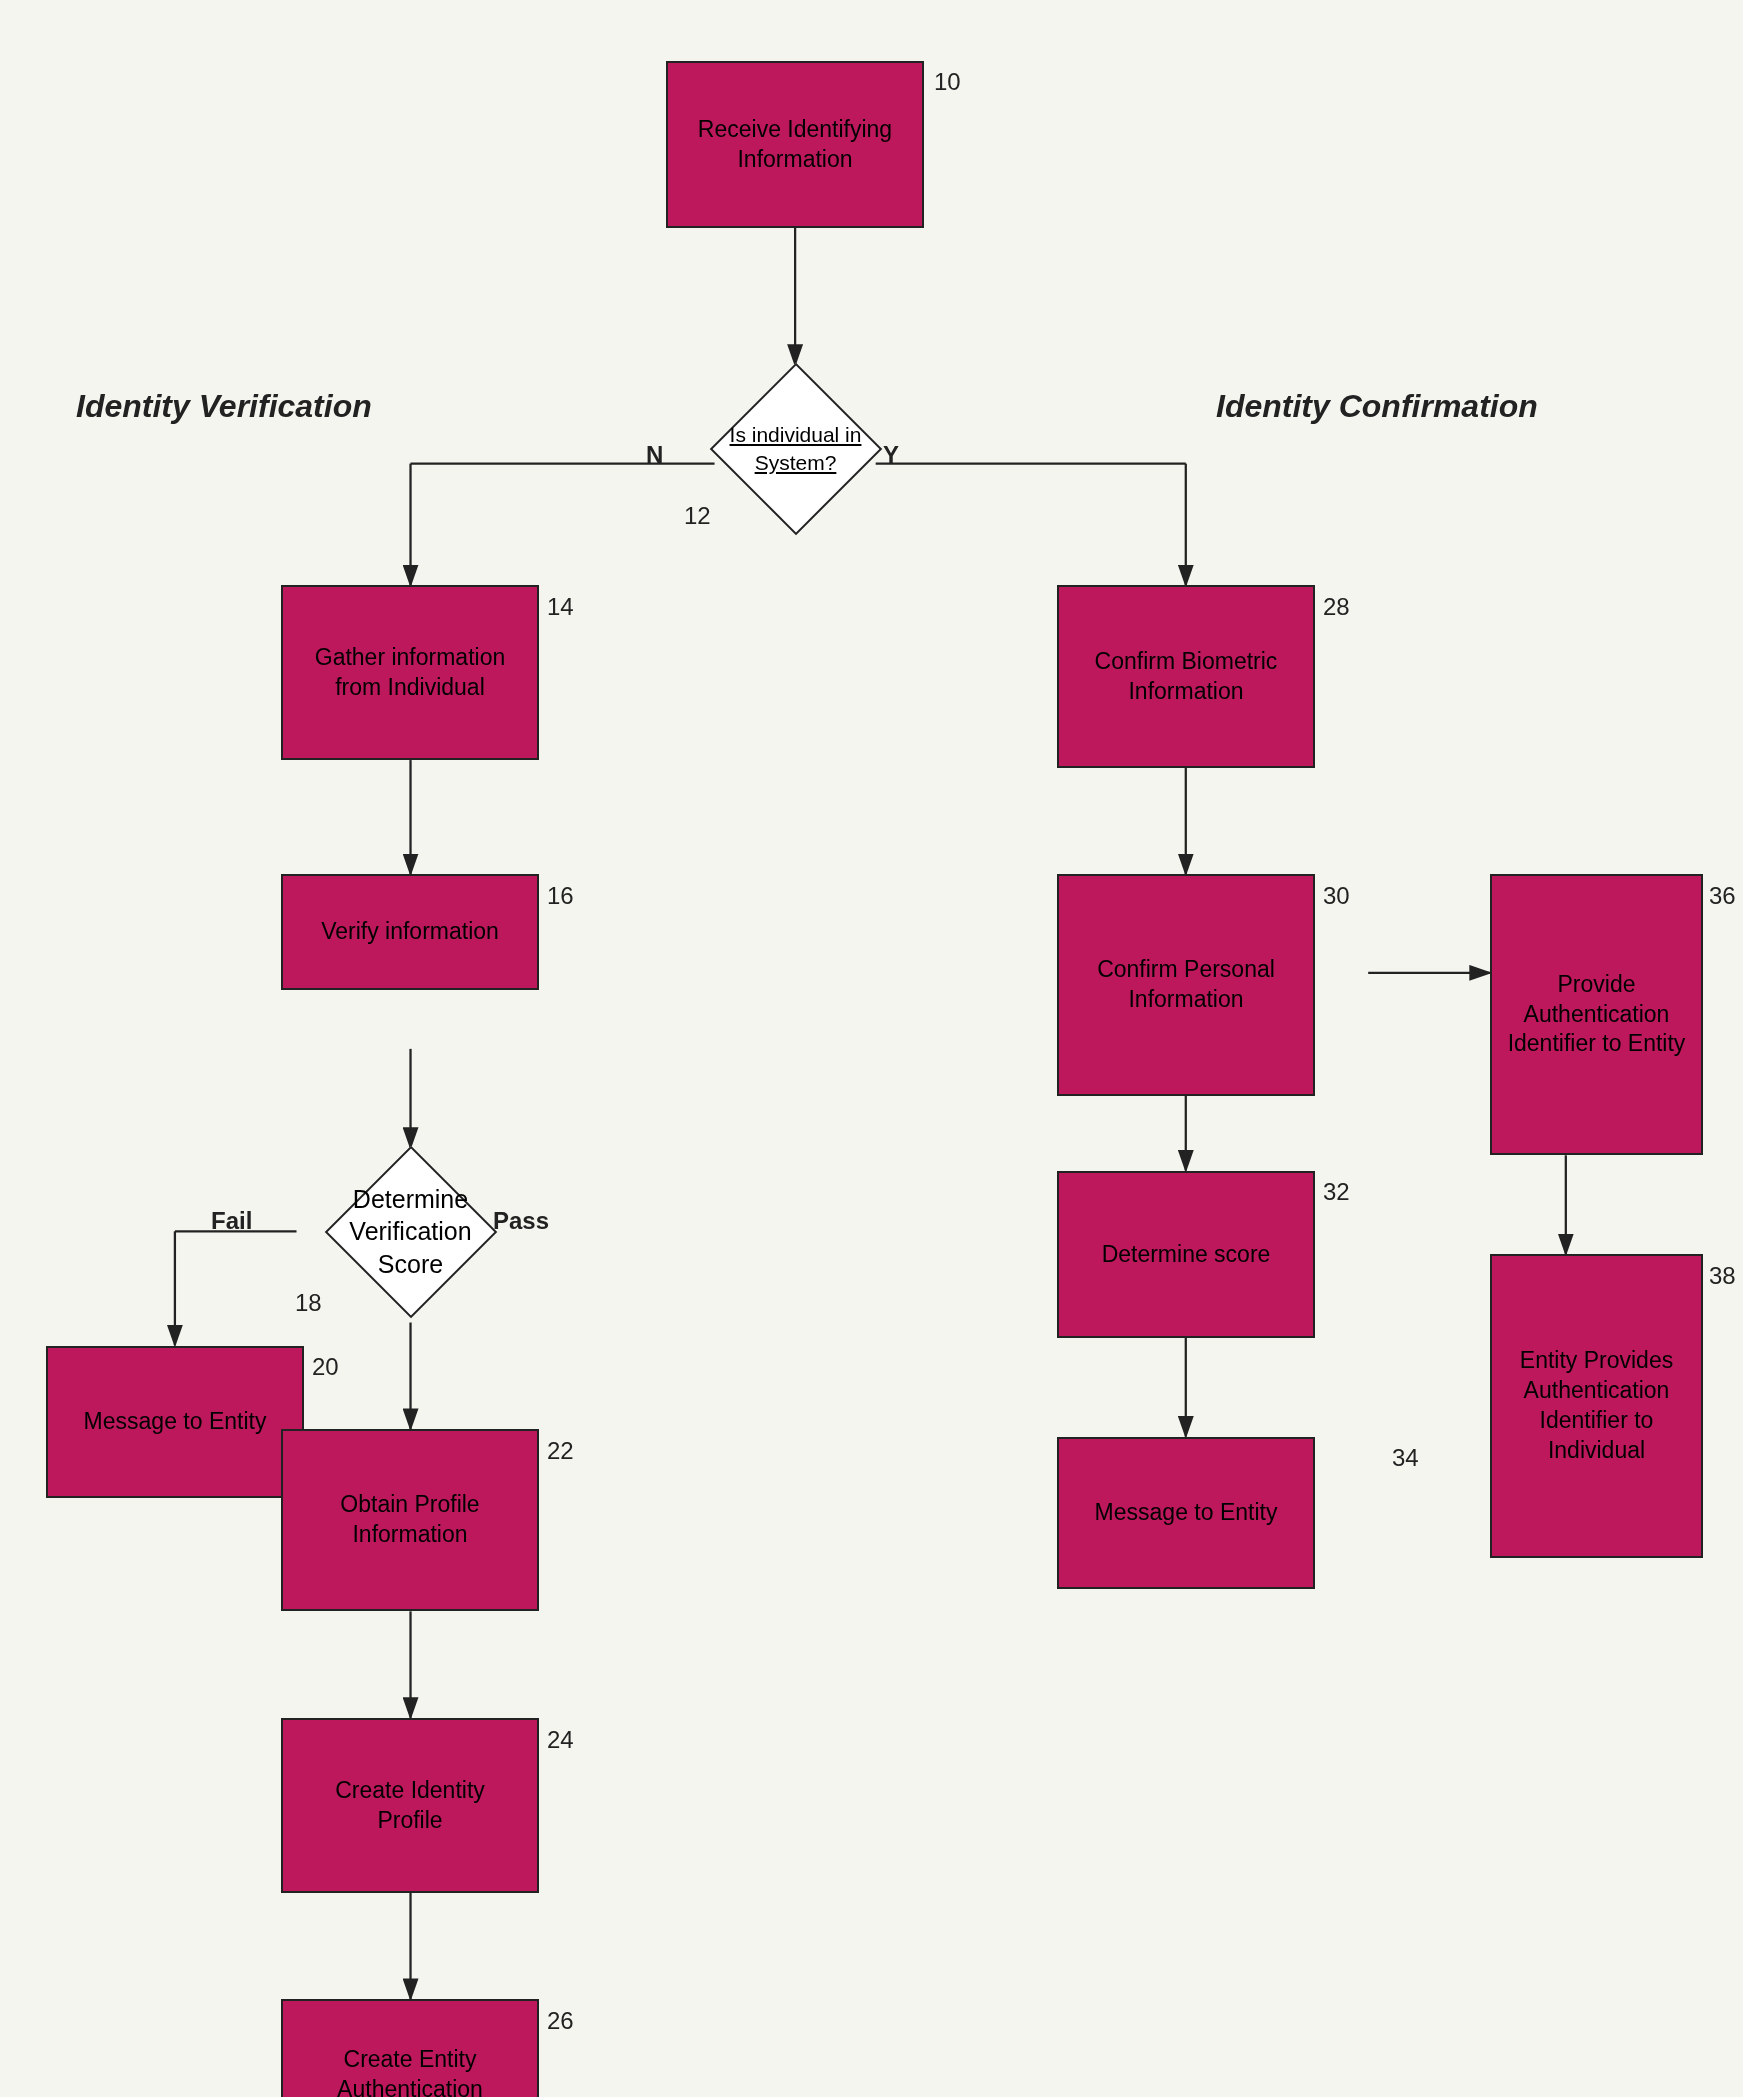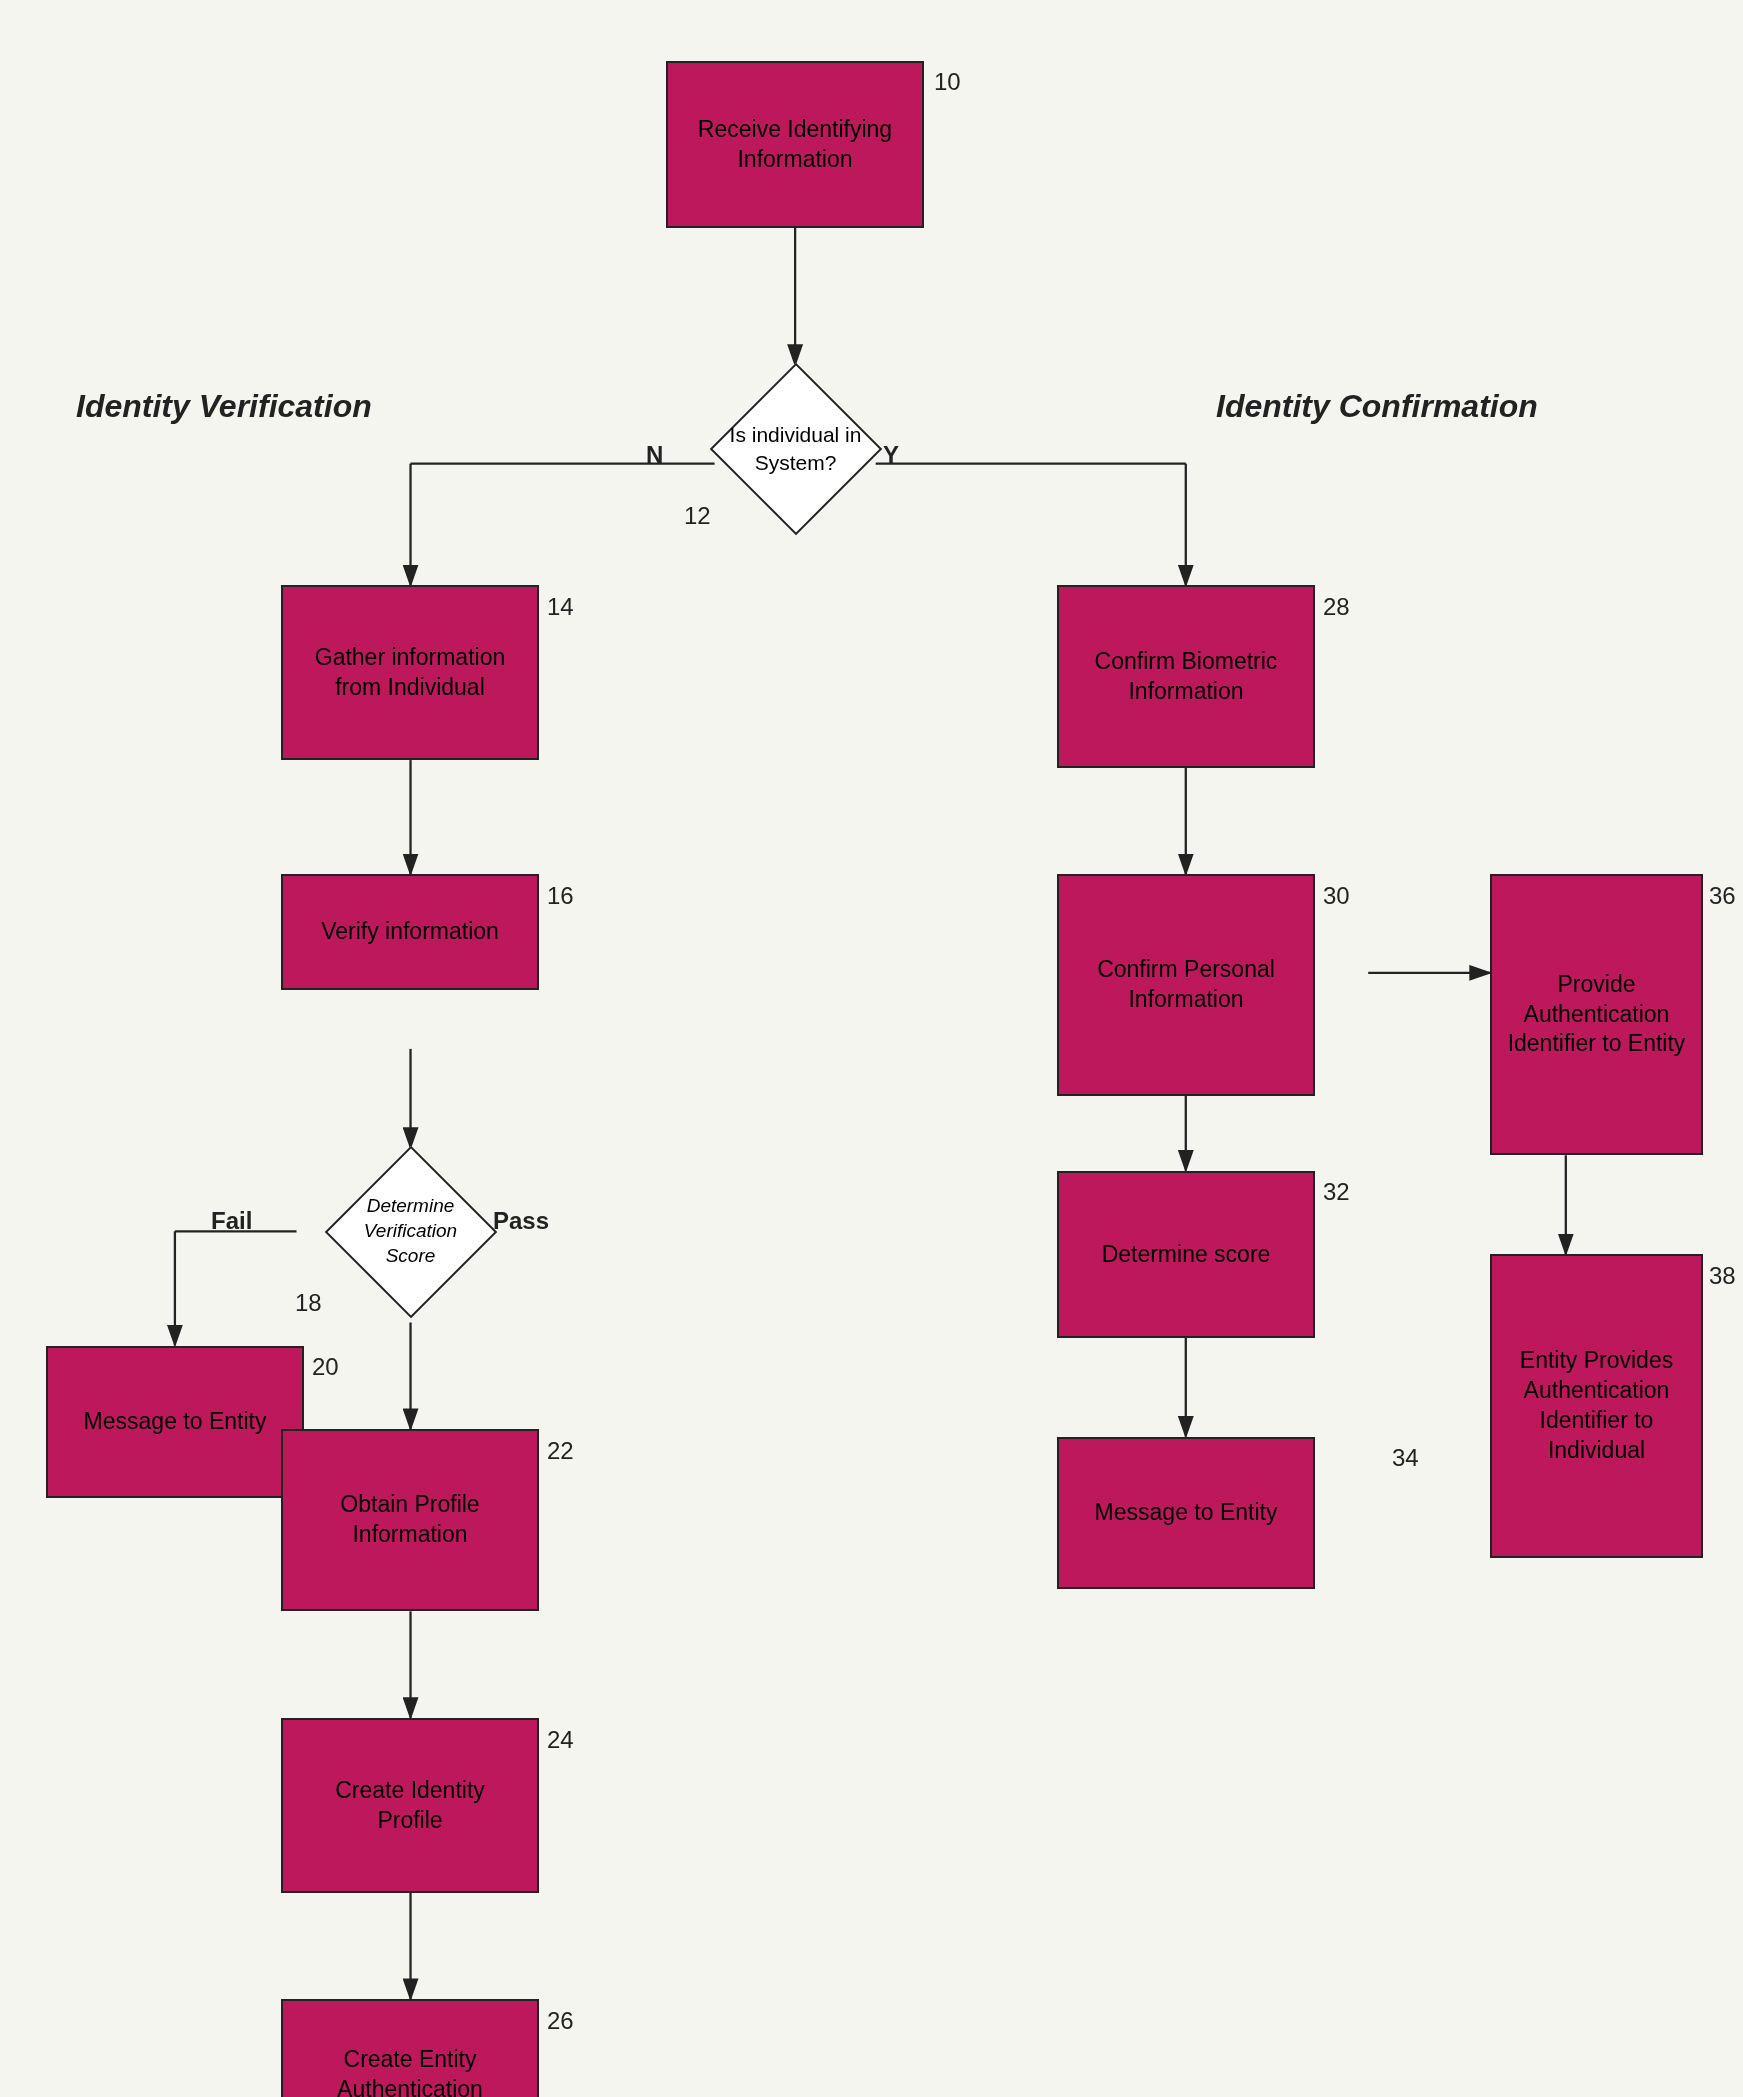--- a/index.html
+++ b/index.html
@@ -143,21 +143,21 @@
 
   <div class="section-label" style="left: 76px; top: 388px;">Identity Verification</div>
   <div class="section-label" style="left: 1216px; top: 388px;">Identity Confirmation</div>
 
   <div class="fc-box" style="left: 666px; top: 61px; width: 258px; height: 167px;">
     <span style="white-space: pre-line;">Receive Identifying
 Information</span>
   </div>
   <span class="step-num" style="left: 934px; top: 68px;">10</span>
 
-  <div class="fc-diamond" style="left: 712px; top: 365px;">
+  <div class="fc-diamond" style="left: 712px; top: 365px; text-decoration: underline;">
     <span class="fc-diamond-text" style="white-space: pre-line;">Is individual in
 System?</span>
   </div>
   <span class="step-num" style="left: 684px; top: 502px;">12</span>
 
   <div class="arrow-label" style="left: 646px; top: 441px;">N</div>
 
   <div class="arrow-label" style="left: 883px; top: 441px;">Y</div>
 
   <div class="fc-box" style="left: 281px; top: 585px; width: 258px; height: 175px;">
@@ -165,21 +165,21 @@
 from Individual</span>
   </div>
   <span class="step-num" style="left: 547px; top: 593px;">14</span>
 
   <div class="fc-box" style="left: 281px; top: 874px; width: 258px; height: 116px;">
     <span>Verify information</span>
   </div>
   <span class="step-num" style="left: 547px; top: 882px;">16</span>
 
   <div class="fc-diamond" style="left: 327px; top: 1148px;">
-    <span class="fc-diamond-text" style="white-space: pre-line; font-size: 19px; font-style: italic;">Determine
+    <span class="fc-diamond-text" style="white-space: pre-line; font-size: 25px;">Determine
 Verification
 Score</span>
   </div>
   <span class="step-num" style="left: 295px; top: 1289px;">18</span>
 
   <div class="arrow-label" style="left: 211px; top: 1207px;">Fail</div>
 
   <div class="arrow-label" style="left: 493px; top: 1207px;">Pass</div>
 
   <div class="fc-box" style="left: 46px; top: 1346px; width: 258px; height: 152px;">

